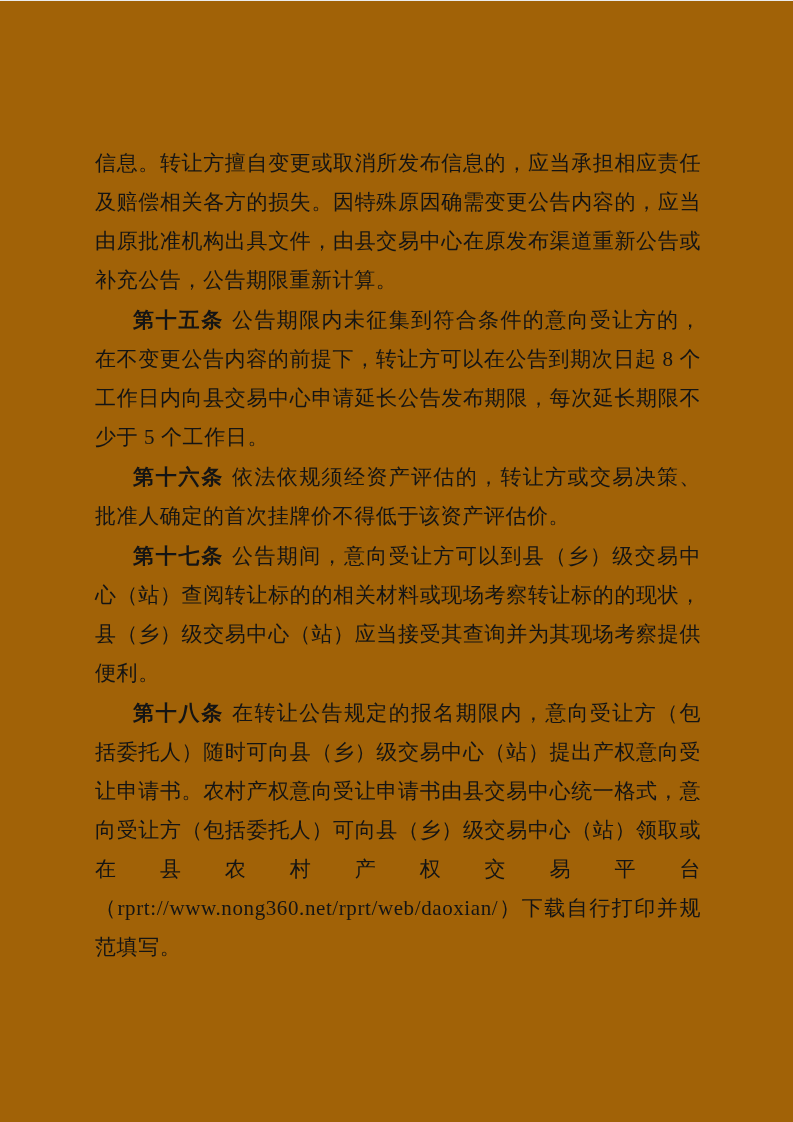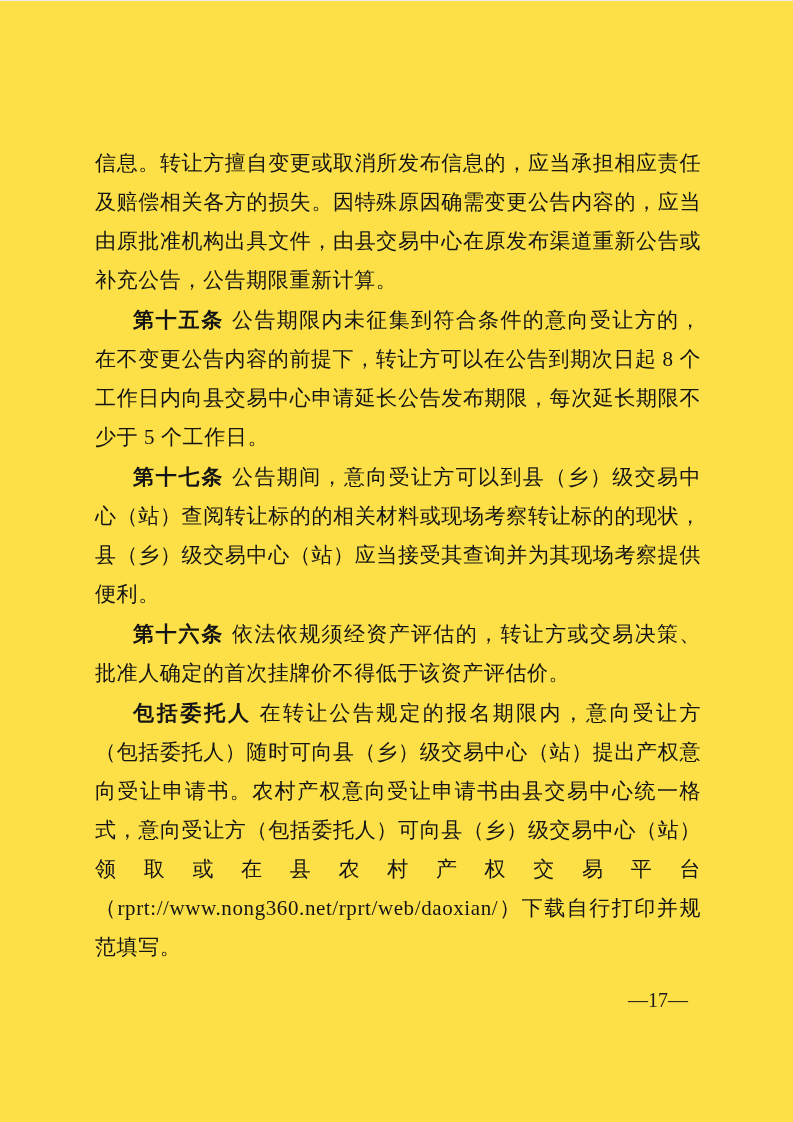--- a/index.html
+++ b/index.html
@@ -4,21 +4,21 @@
 <style>
   html, body {
     margin: 0;
     padding: 0;
     background: #ffffff;
   }
   .page {
     position: relative;
     width: 793px;
     height: 1122px;
-    background: #fde047;
+    background: #a16207;
     overflow: hidden;
     color: #141414;
     font-family: "Liberation Serif", "DejaVu Serif", serif;
     border-top: 1px solid #ececec;
     box-sizing: border-box;
     padding-left: 34px;
   }
   .content {
     position: absolute;
     left: 95px;
@@ -65,23 +65,22 @@
 </head>
 <body>
 
 <div class="page">
   <main class="content">
 
     <p class="para"><span>信息。转让方擅自变更或取消所发布信息的，应当承担相应责任及赔偿相关各方的损失。因特殊原因确需变更公告内容的，应当由原批准机构出具文件，由县交易中心在原发布渠道重新公告或补充公告，公告期限重新计算。</span></p>
 
     <p class="para indent"><span class="article-lead">第十五条</span><span>公告期限内未征集到符合条件的意向受让方的，在不变更公告内容的前提下，转让方可以在公告到期次日起 8 个工作日内向县交易中心申请延长公告发布期限，每次延长期限不少于 5 个工作日。</span></p>
 
+    <p class="para indent"><span class="article-lead">第十六条</span><span>依法依规须经资产评估的，转让方或交易决策、批准人确定的首次挂牌价不得低于该资产评估价。</span></p>
+
     <p class="para indent"><span class="article-lead">第十七条</span><span>公告期间，意向受让方可以到县（乡）级交易中心（站）查阅转让标的的相关材料或现场考察转让标的的现状，县（乡）级交易中心（站）应当接受其查询并为其现场考察提供便利。</span></p>
 
-    <p class="para indent"><span class="article-lead">第十六条</span><span>依法依规须经资产评估的，转让方或交易决策、批准人确定的首次挂牌价不得低于该资产评估价。</span></p>
 
+    <p class="para indent"><span class="article-lead">第十八条</span><span>在转让公告规定的报名期限内，意向受让方（包括委托人）随时可向县（乡）级交易中心（站）提出产权意向受让申请书。农村产权意向受让申请书由县交易中心统一格式，意向受让方（包括委托人）可向县（乡）级交易中心（站）领取或在县农村产权交易平台（rprt://www.nong360.net/rprt/web/daoxian/）下载自行打印并规范填写。</span></p>
 
-    <p class="para indent"><span class="article-lead">包括委托人</span><span>在转让公告规定的报名期限内，意向受让方（包括委托人）随时可向县（乡）级交易中心（站）提出产权意向受让申请书。农村产权意向受让申请书由县交易中心统一格式，意向受让方（包括委托人）可向县（乡）级交易中心（站）领取或在县农村产权交易平台（rprt://www.nong360.net/rprt/web/daoxian/）下载自行打印并规范填写。</span></p>
-
-    <div class="page-number">—17—</div>
 
   </main>
 </div>
 
 </body></html>

